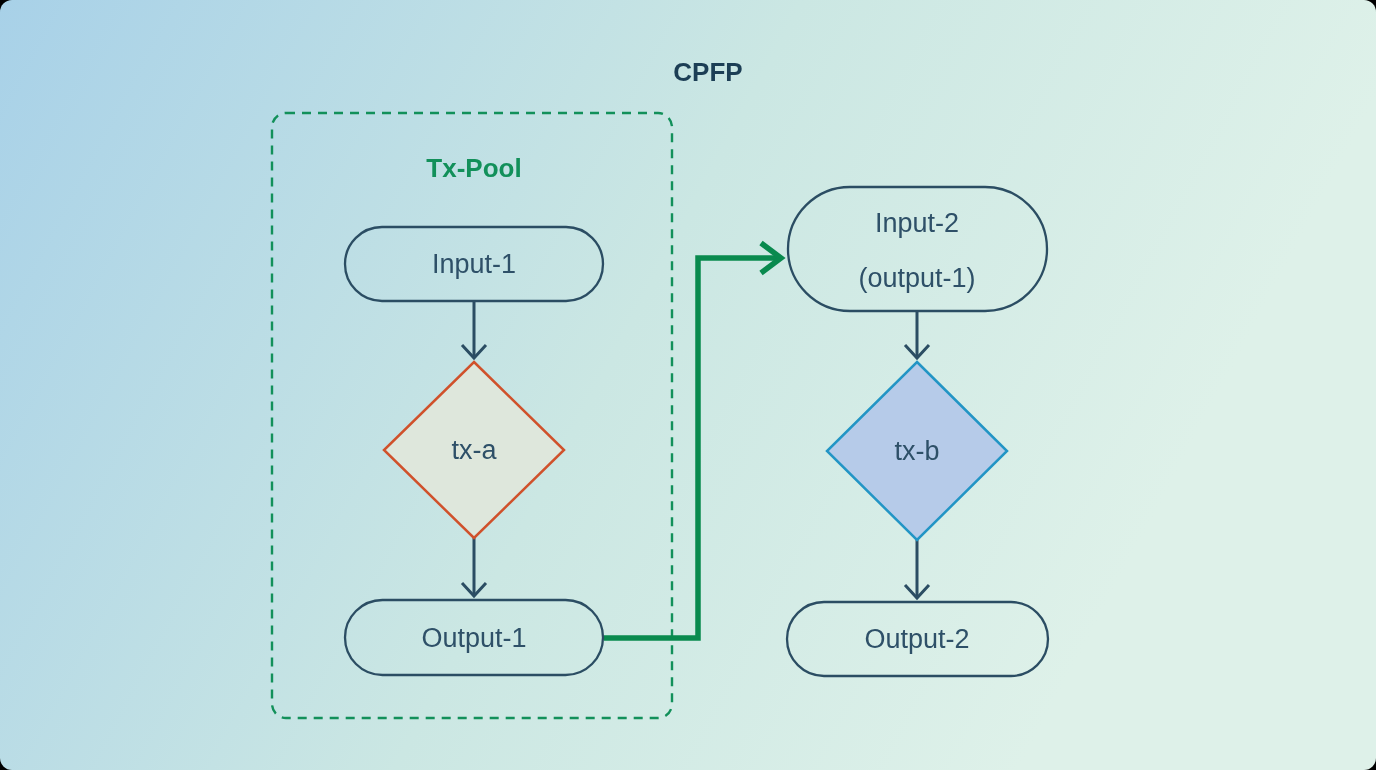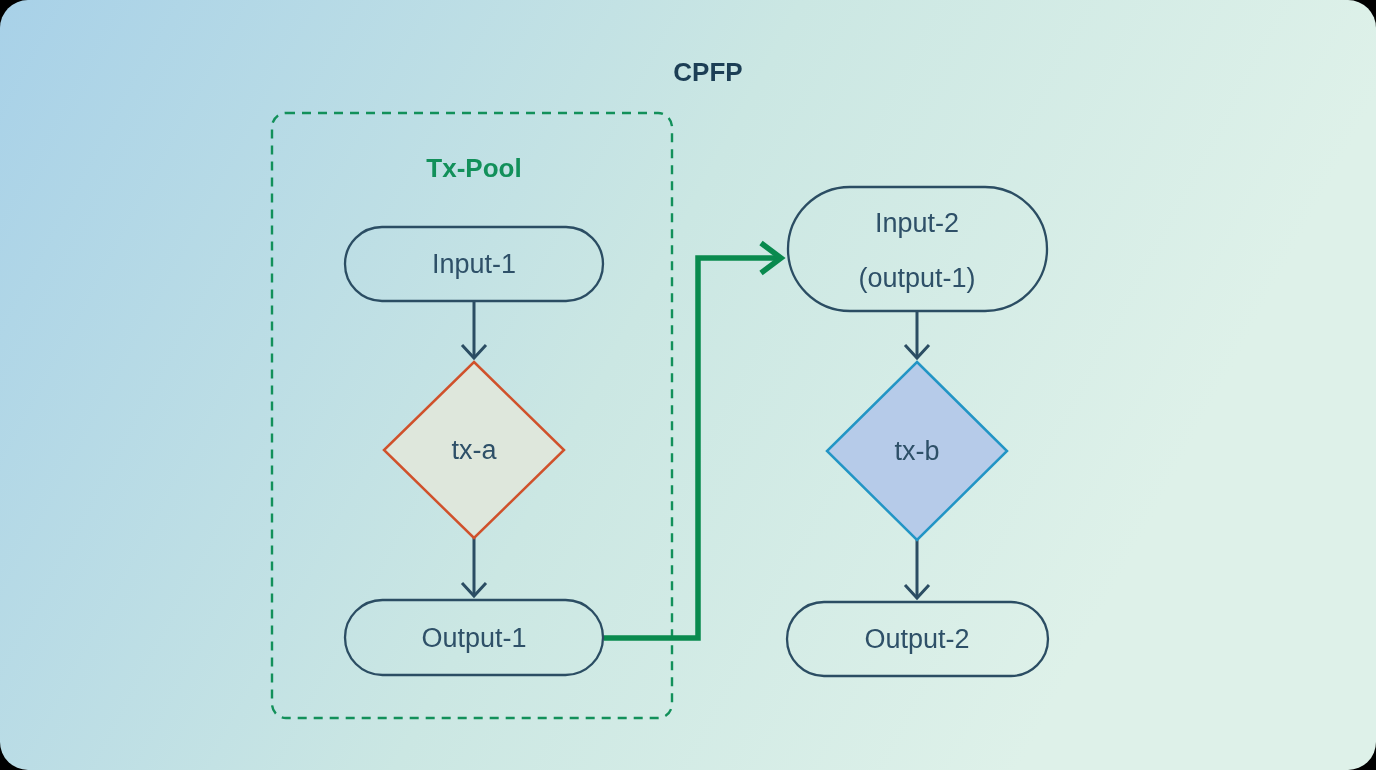--- a/index.html
+++ b/index.html
@@ -5,21 +5,21 @@
   html, body {
     margin: 0;
     padding: 0;
     background: #000;
     font-family: "Liberation Sans", "DejaVu Sans", sans-serif;
   }
   .canvas {
     position: relative;
     width: 1376px;
     height: 770px;
-    border-radius: 28px;
+    border-radius: 12px;
     overflow: hidden;
     background: linear-gradient(118deg, var(--bg-start) 0%, var(--bg-mid) 45%, var(--bg-end) 80%);
   }
   svg { display: block; }
 
   .pool-box {
     fill: none;
     stroke: var(--green);
     stroke-width: 2.4;
     stroke-dasharray: 9 7;

